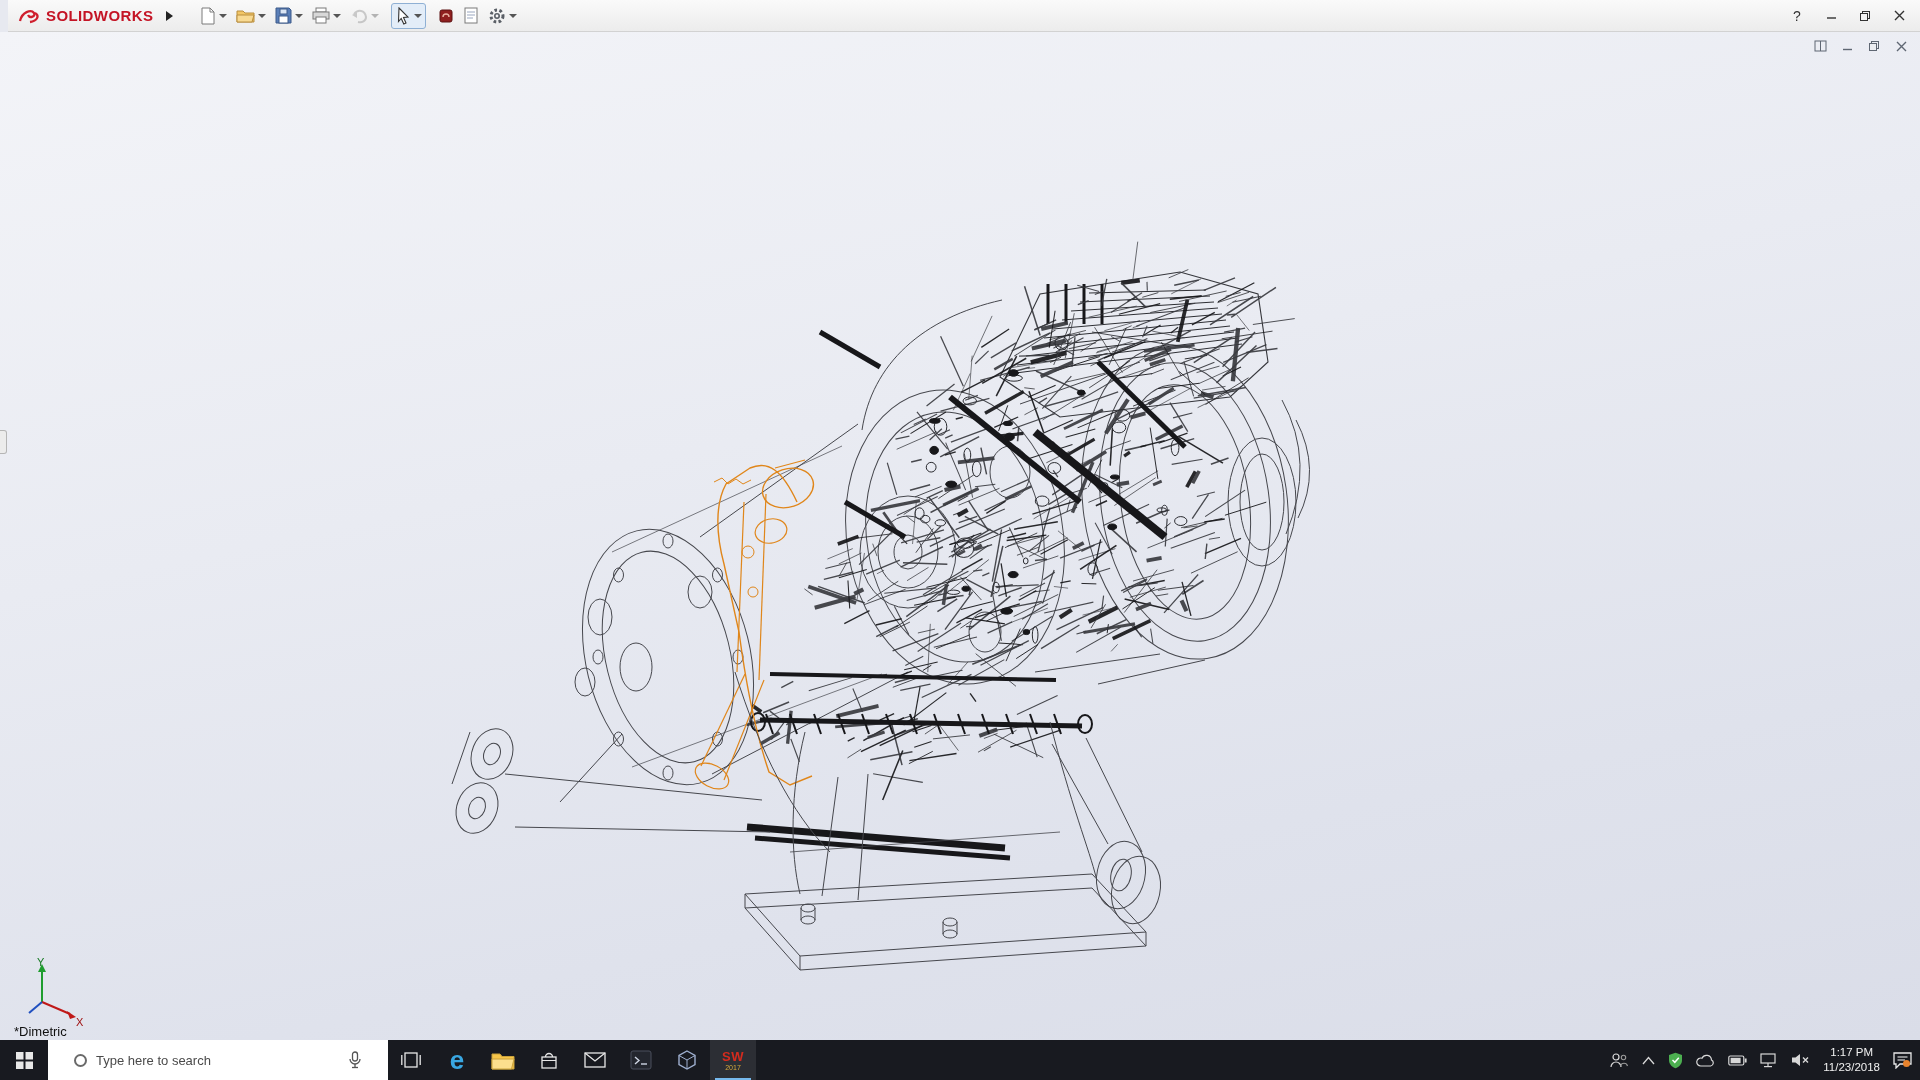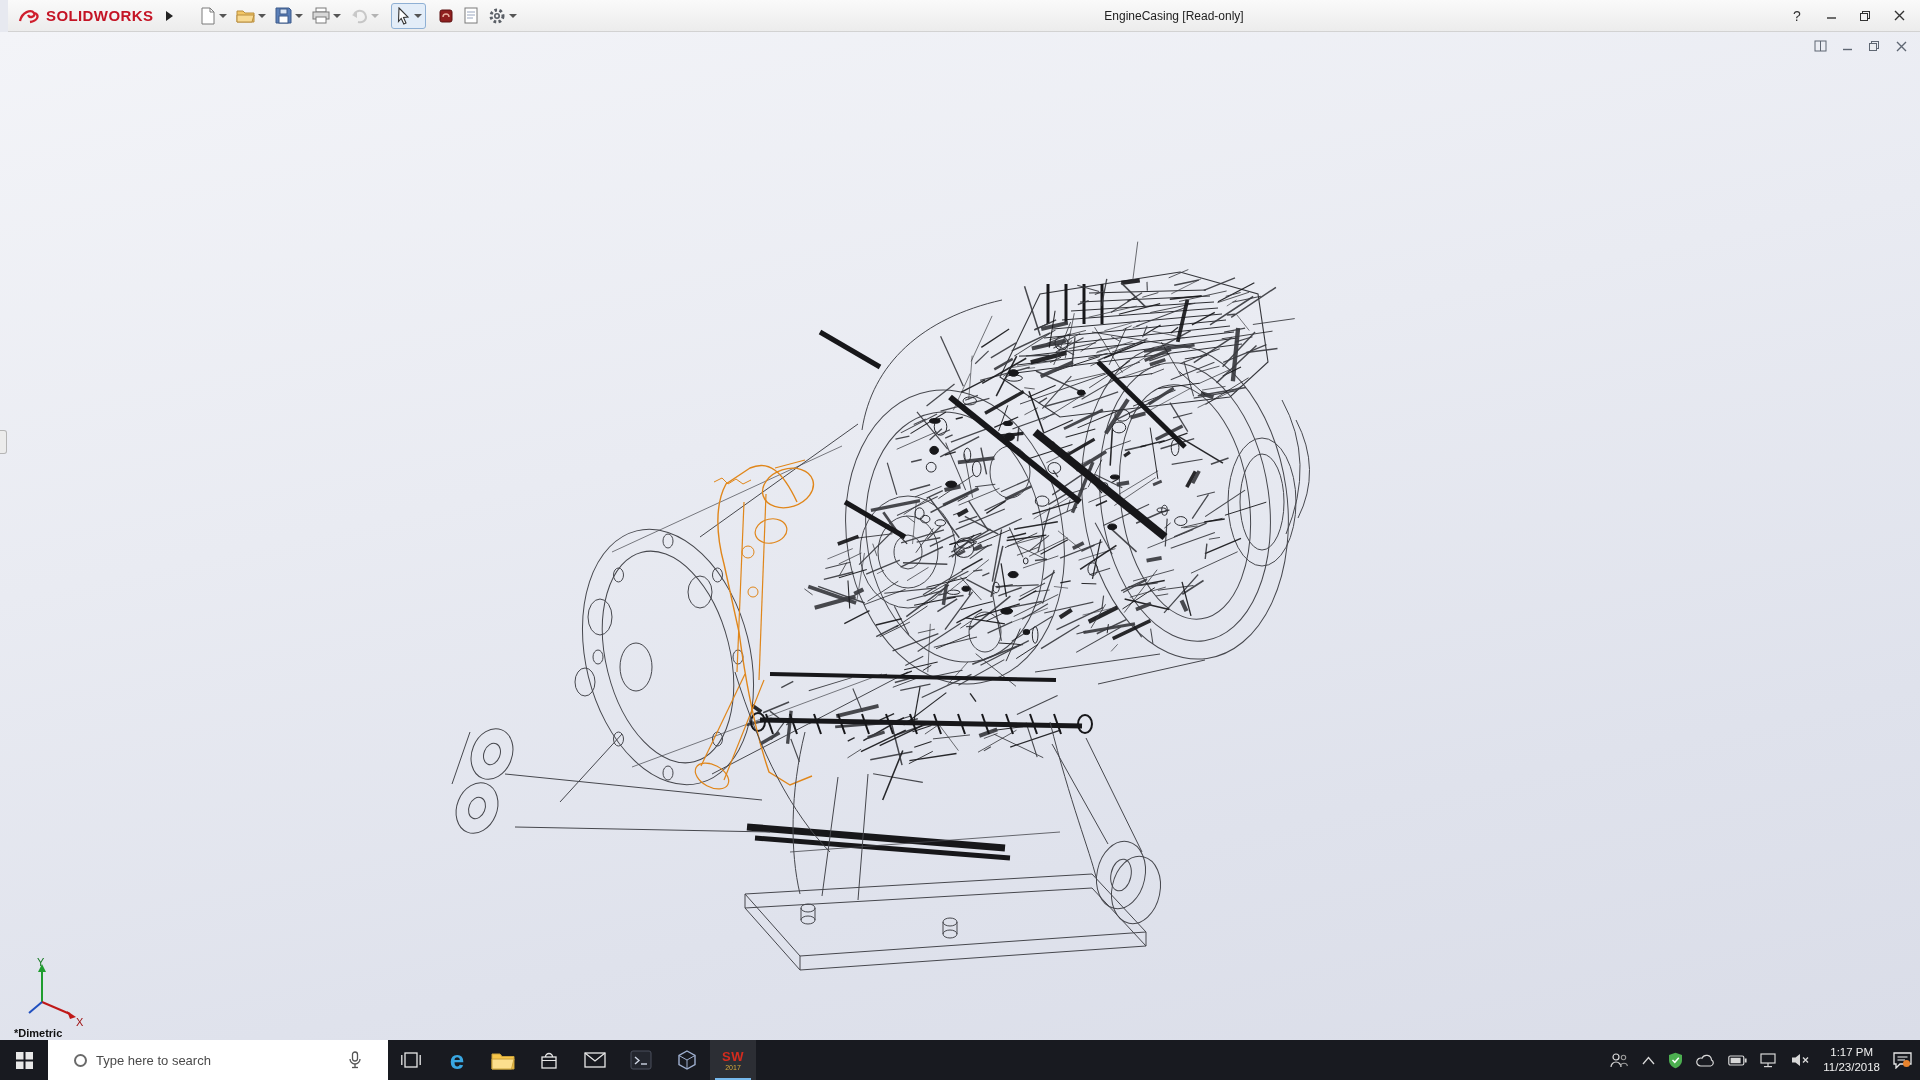--- a/index.html
+++ b/index.html
@@ -32,21 +32,21 @@
     display:flex; align-items:center; justify-content:center; color:#333; font-size:14px; }
 
   
   .viewport { position:absolute; top:32px; left:0; right:0; bottom:40px;
     background:linear-gradient(168deg,#f3f4f8 0%, #e9ebf2 40%, #dfe2ec 75%, #dadde8 100%); overflow:hidden; }
   .doc-controls { position:absolute; top:6px; right:10px; display:flex; align-items:center; gap:9px; z-index:5; }
   .dc-btn { width:18px; height:16px; border:none; background:transparent; cursor:pointer;
     display:flex; align-items:center; justify-content:center; }
   #model-svg { position:absolute; left:0; top:0; width:1920px; height:1008px; }
   .triad { position:absolute; left:12px; bottom:10px; width:76px; height:74px; }
-  .view-label { position:absolute; left:14px; bottom:1px; font-size:11px; color:#101010;font-weight:bold; }
+  .view-label { position:absolute; left:14px; bottom:1px; font-size:13px; color:#101010; }
   .splitter { position:absolute; left:0; top:398px; width:7px; height:24px; background:#ececec;
     border:1px solid #b5b5b5; border-left:none; border-radius:0 3px 3px 0; cursor:ew-resize; }
 
   
   .taskbar { position:absolute; bottom:0; left:0; right:0; height:40px; background:#181a20;
     display:flex; align-items:stretch; color:#e8e8e8; z-index:40; }
   .tk-btn { border:none; background:transparent; cursor:pointer; display:flex;
     align-items:center; justify-content:center; position:relative; }
   .tk-start { width:48px; }
   .tk-search { width:340px; background:#ffffff; color:#4a4a4a; display:flex; align-items:center;
@@ -145,21 +145,20 @@
       </button>
       <button class="tb-btn">
         <svg width="18" height="18" viewBox="0 0 18 18">
           <circle cx="9" cy="9" r="6" fill="none" stroke="#5a5f66" stroke-width="3" stroke-dasharray="2.6 2.4"></circle>
           <circle cx="9" cy="9" r="2.2" fill="none" stroke="#5a5f66" stroke-width="1.6"></circle>
         </svg>
         <span class="caret"></span>
       </button>
     </div>
 
-    <div class="app-title">EngineCasing [Read-only]</div>
 
     <div class="win-controls">
       <button class="wc-btn">
         <span>?</span>
       </button>
       <button class="wc-btn">
         <svg width="11" height="11" viewBox="0 0 11 11">
           <line x1="1" y1="8" x2="10" y2="8" stroke="#333" stroke-width="1.4"></line>
         </svg>
       </button>

